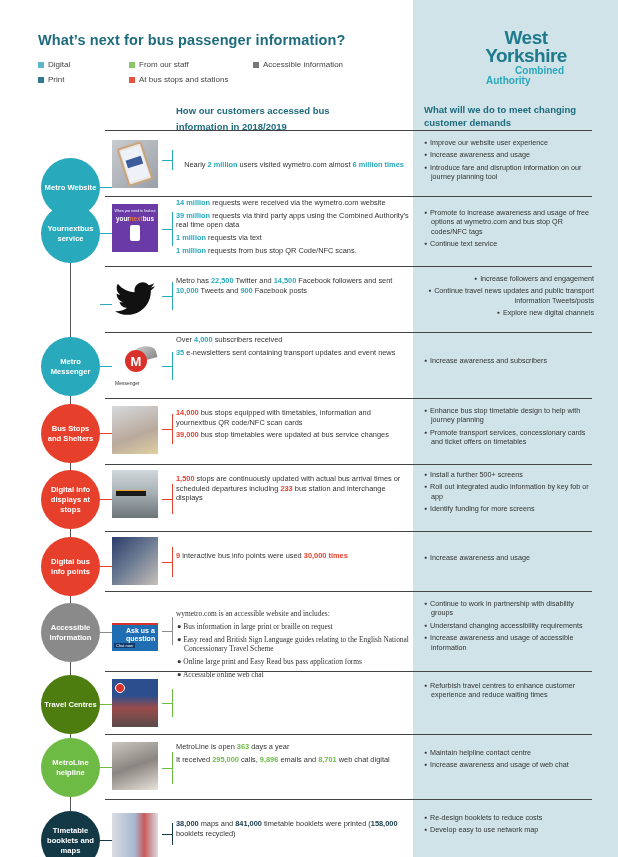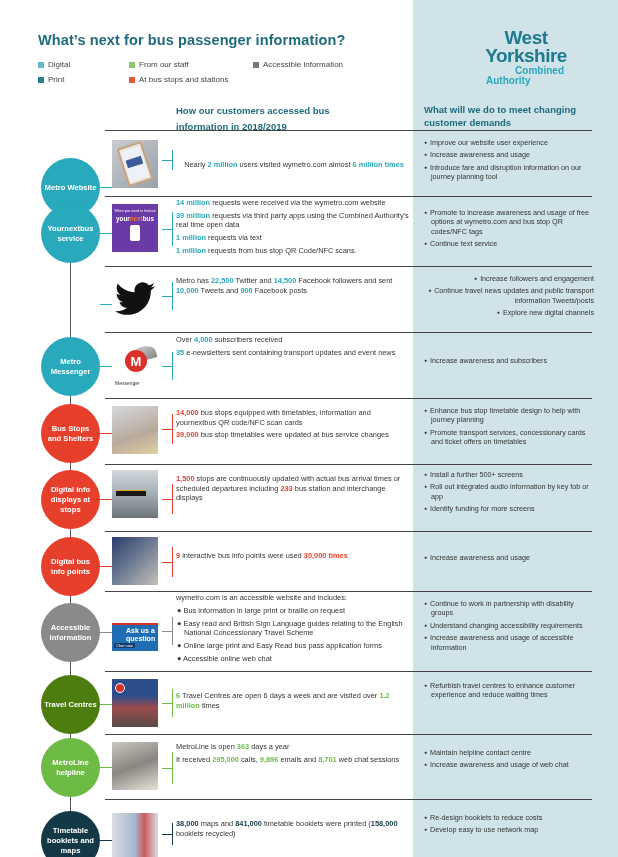--- a/index.html
+++ b/index.html
@@ -259,21 +259,21 @@
       <div class="circle" style="top: 12px; background: rgb(138, 138, 138);">Accessible Information</div>
       <div class="connector" style="top: 41px; background: rgb(138, 138, 138);"></div>
       <div class="thumb t-askus" style="top: 22px;">
         <div class="b">Ask us a<br>question</div>
         <div class="chat">Chat now</div>
       </div>
       <div class="bracket" style="top: 26px; height: 28px;">
         <div class="h" style="background:#8a8a8a"></div>
         <div class="v" style="background:#8a8a8a"></div>
       </div>
-      <div class="info" style="top: 2px;">
+      <div class="info" style="top: 18px; font-family: Liberation Serif, serif;">
         <p>wymetro.com is an accessible website and includes:</p>
         <p class="bul">● Bus information in large print or braille on request</p>
         <p class="bul">● Easy read and British Sign Language guides relating to the English National Concessionary Travel Scheme</p>
         <p class="bul">● Online large print and Easy Read bus pass application forms</p>
         <p class="bul">● Accessible online web chat</p>
       </div>
       <ul class="actions" style="top: 8px;">
         <li>Continue to work in partnership with disability groups</li>
         <li>Understand changing accessibility requirements</li>
         <li>Increase awareness and usage of accessible information</li>
@@ -282,40 +282,37 @@
     <div class="row" style="top: 671px; height: 63px;">
       <div class="row-line" style="top: 0px;"></div>
       <div class="circle" style="top: 4px; background: #4d7c0f;">Travel Centres</div>
       <div class="connector" style="top: 33px; background: rgb(109, 187, 69);"></div>
       <div class="thumb t-travel" style="top: 8px;">
         <div class="m"></div>
       </div>
       <div class="bracket" style="top: 18px; height: 28px;">
         <div class="h" style="background:#6dbb45"></div>
         <div class="v" style="background:#6dbb45"></div>
-      </div>
-      <div class="info" style="top: 20px;">
-        <p><span class="hl" style="color: rgb(109, 187, 69);">6</span><span> Travel Centres are open 6 days a week and are visited over </span><span class="hl" style="color: rgb(109, 187, 69);">1.2 million</span><span> times</span></p>
       </div>
       <ul class="actions" style="top: 10px;">
         <li>Refurbish travel centres to enhance customer experience and reduce waiting times</li>
       </ul>
     </div>
     <div class="row" style="top: 734px; height: 65px;">
       <div class="row-line" style="top: 0px;"></div>
       <div class="circle" style="top: 4px; background: rgb(109, 187, 69);">MetroLine helpline</div>
       <div class="connector" style="top: 33px; background: rgb(109, 187, 69);"></div>
       <div class="thumb t-office" style="top: 8px;"></div>
       <div class="bracket" style="top: 18px; height: 32px;">
         <div class="h" style="background:#6dbb45"></div>
         <div class="v" style="background:#6dbb45"></div>
       </div>
       <div class="info" style="top: 8px;">
         <p><span>MetroLine is open </span><span class="hl" style="color: rgb(109, 187, 69);">363</span><span> days a year</span></p>
-        <p><span>It received </span><span class="hl" style="color: rgb(109, 187, 69);">295,000</span><span> calls, </span><span class="hl" style="color: rgb(109, 187, 69);">9,896</span><span> emails and </span><span class="hl" style="color: rgb(109, 187, 69);">8,701</span><span> web chat sessions</span></p>
+        <p><span>It received </span><span class="hl" style="color: rgb(109, 187, 69);">295,000</span><span> calls, </span><span class="hl" style="color: rgb(109, 187, 69);">9,896</span><span> emails and </span><span class="hl" style="color: rgb(109, 187, 69);">8,701</span><span> web chat digital</span></p>
       </div>
       <ul class="actions" style="top: 14px;">
         <li>Maintain helpline contact centre</li>
         <li>Increase awareness and usage of web chat</li>
       </ul>
     </div>
     <div class="row" style="top: 799px; height: 58px;">
       <div class="row-line" style="top: 0px;"></div>
       <div class="circle" style="top: 12px; background: rgb(19, 57, 71);">Timetable booklets and maps</div>
       <div class="connector" style="top: 41px; background: rgb(19, 57, 71);"></div>

